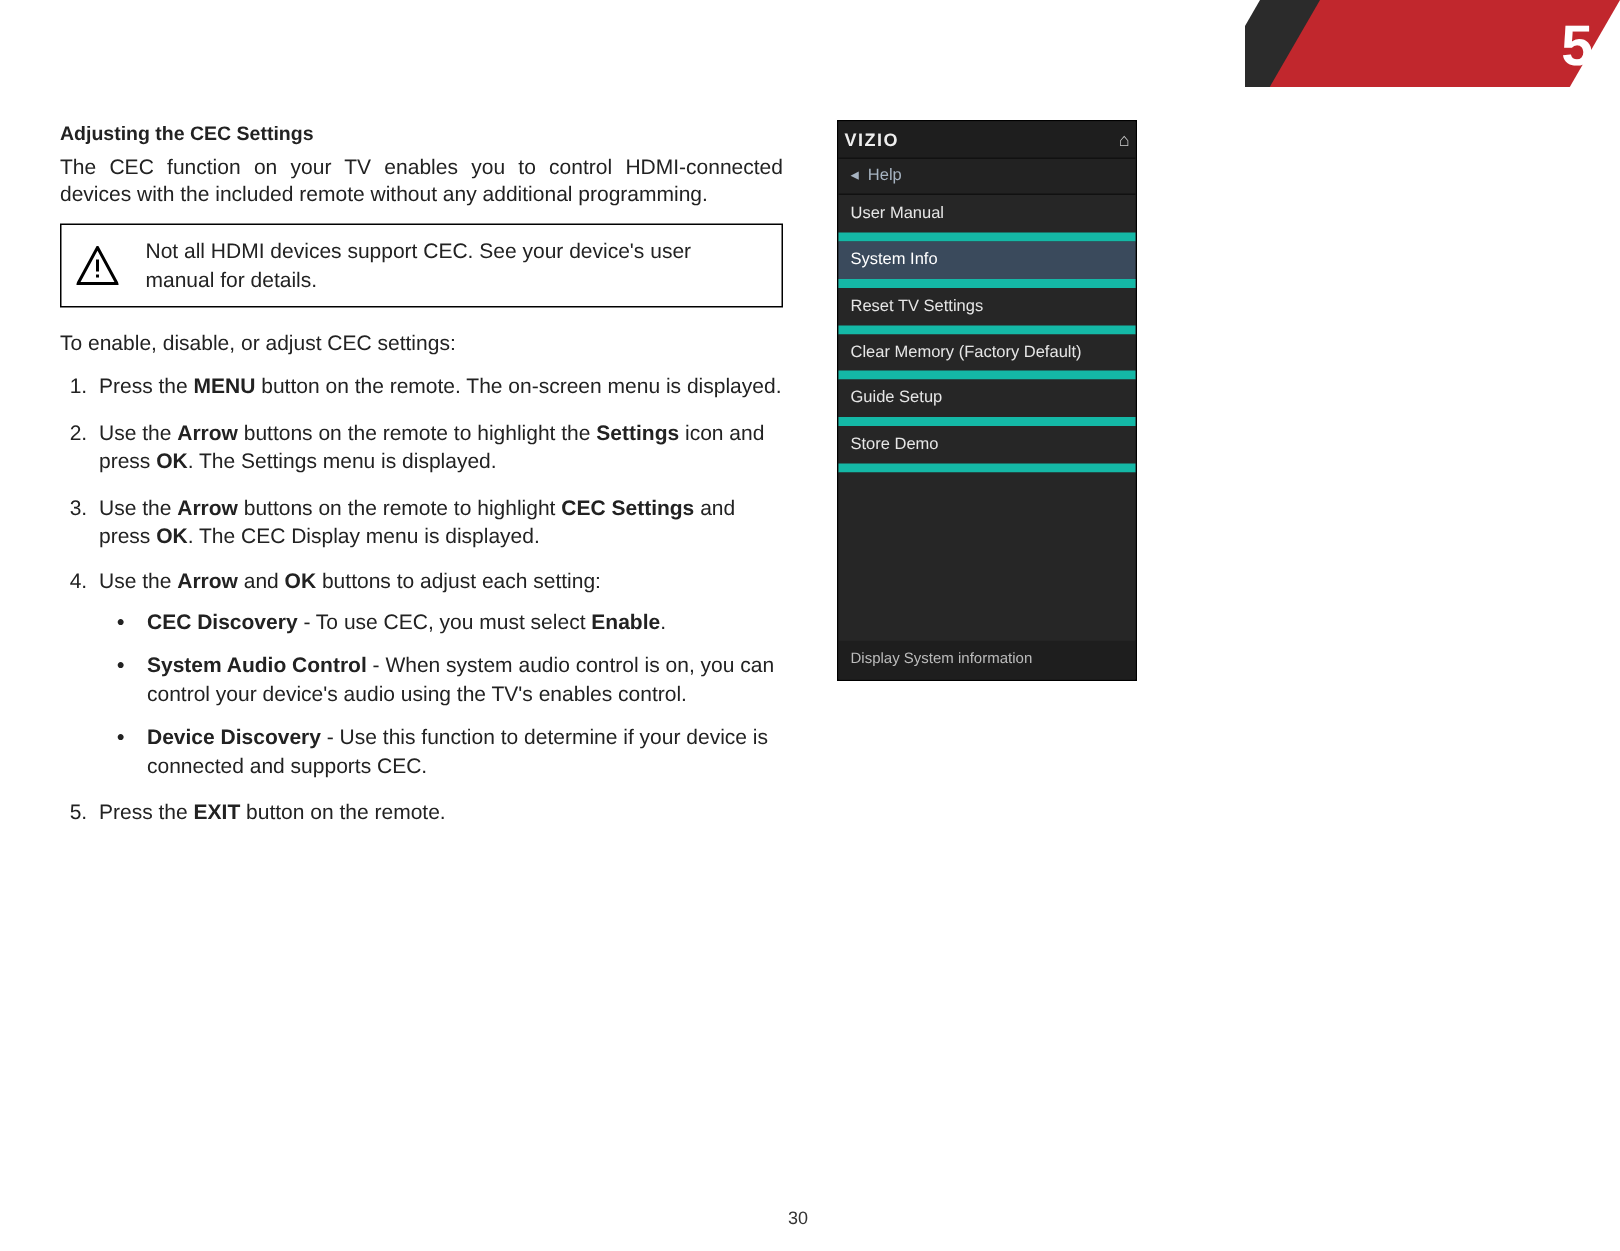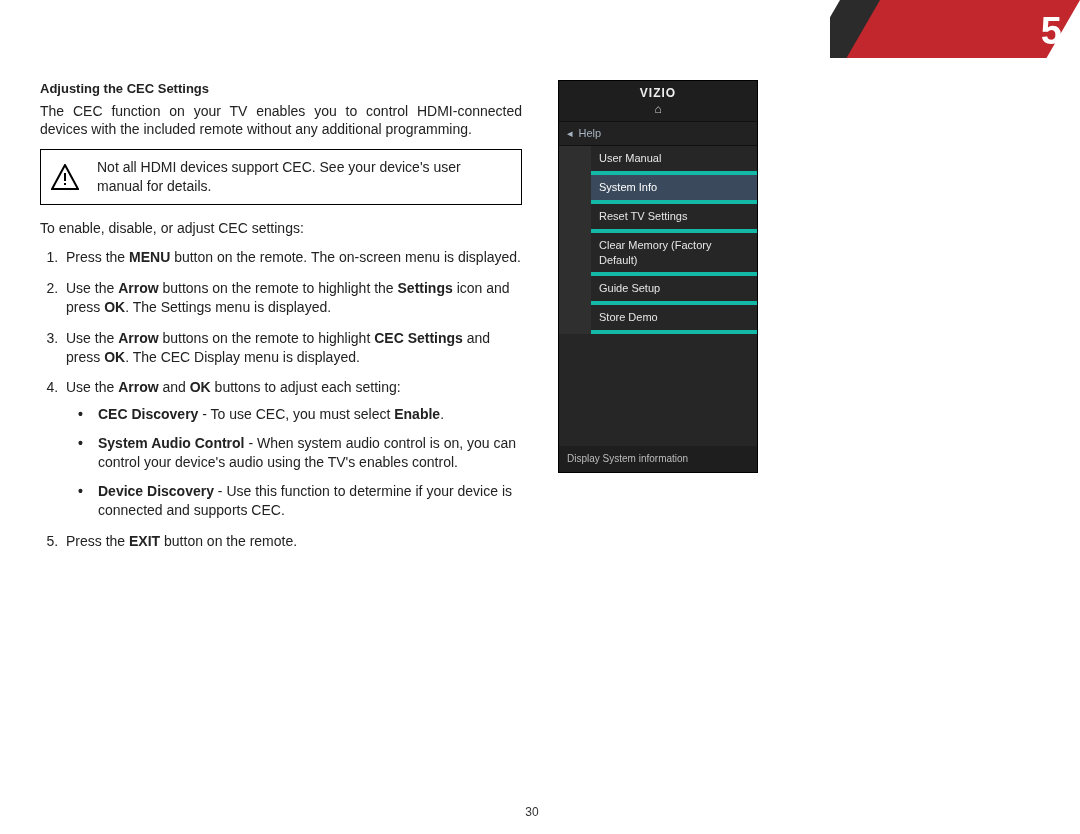--- a/index.html
+++ b/index.html
@@ -110,41 +110,39 @@
     background: #2f2f2f;
     border: 1px solid #000;
     color: #ddd;
     font-size: 11px;
     align-self: flex-start;
   }
   .menu-top {
     display: flex;
     justify-content: space-between;
     align-items: center;
-    padding: 4px 23px;
+    padding: 4px 4px;
     border-bottom: 1px solid #111;
     background: #1e1e1e;
-    flex-direction: column;
   }
   .menu-title {
     display: flex;
     align-items: center;
     gap: 6px;
     padding: 4px 8px;
     border-bottom: 1px solid #111;
     background: #222;
     color: #a7b4c2;
   }
   .menu-item {
     padding: 5px 8px;
-    border-bottom: 4px solid #14b8a6;
+    border-bottom: 6px solid #14b8a6;
     background: #262626;
     color: #e6e6e6;
     text-align: left;
-    margin-left: 32px;
   }
   .menu-item.selected {
     background: #3a4a5c;
     color: #fff;
   }
   .menu-gap { height: 112px; background: #262626; }
   .menu-foot {
     padding: 6px 8px;
     background: #1e1e1e;
     color: #bcbcbc;

